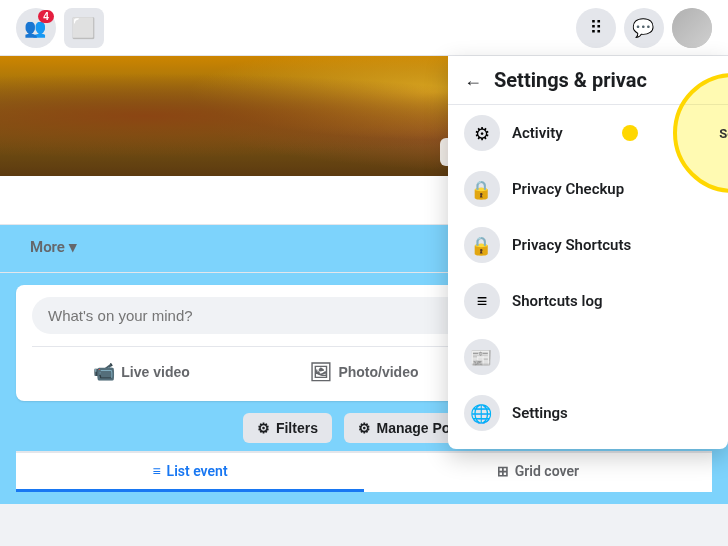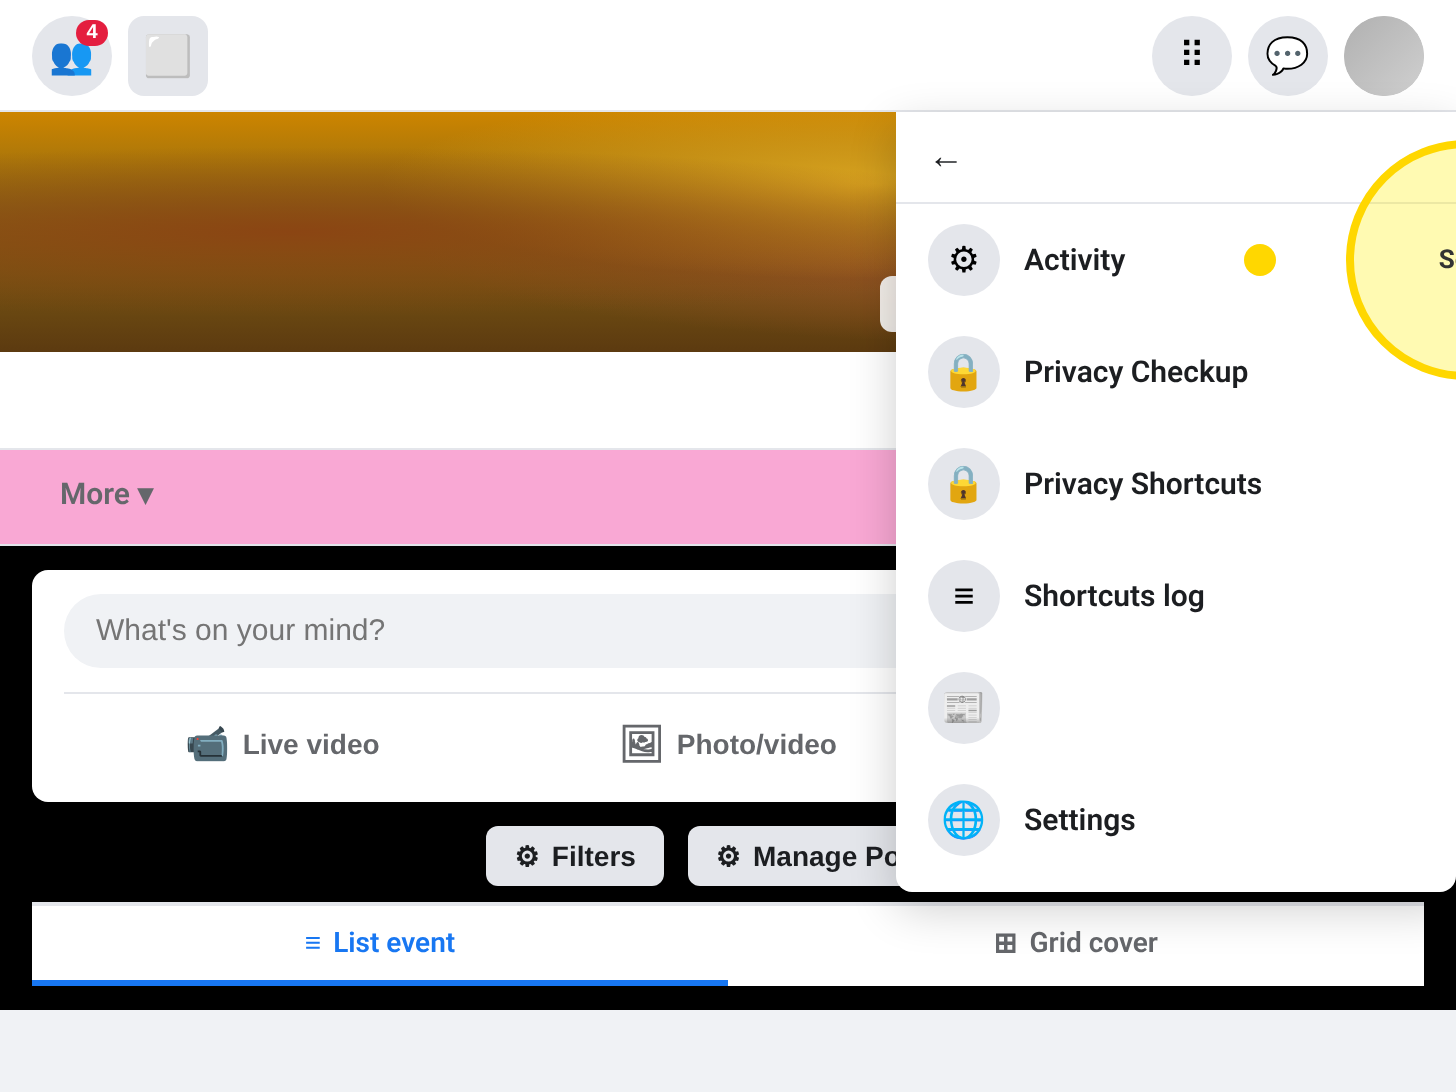--- a/index.html
+++ b/index.html
@@ -135,21 +135,21 @@
       border-radius: 6px;
       padding: 7px 14px;
       font-size: 14px;
       font-weight: 600;
       cursor: pointer;
       display: flex; align-items: center; gap: 4px;
     }
 
     
     .tabs-bar {
-      background: #f9a8d4;
+      background: #7dd3fc;
       display: flex;
       align-items: center;
       padding: 0 16px;
       border-bottom: 1px solid #e4e6eb;
       height: 48px;
       gap: 4px;
     }
     .tab-item {
       padding: 12px 14px;
       font-size: 15px;
@@ -168,21 +168,21 @@
       border-radius: 50%;
       background: #e4e6eb;
       border: none;
       cursor: pointer;
       display: flex; align-items: center; justify-content: center;
       font-size: 16px;
     }
 
     
     .main-content {
-      background: #000000;
+      background: #7dd3fc;
       padding: 12px 16px;
     }
 
     
     .post-box {
       background: #fff;
       border-radius: 8px;
       padding: 12px 16px;
       margin-bottom: 12px;
       box-shadow: 0 1px 2px rgba(0,0,0,0.1);
@@ -413,20 +413,21 @@
       <span>Grid cover</span>
     </div>
   </div>
 </div>
 
 <div class="dropdown-panel">
   <div class="dropdown-header">
     <button class="back-btn">
       <span>←</span>
     </button>
+    <div class="dropdown-title">Settings &amp; privac</div>
   </div>
 
   <div class="dropdown-item" style="position:relative;">
     <div class="dropdown-item-icon">⚙</div>
     <span class="dropdown-item-text">Activity</span>
 
     <div style="position:absolute; right:90px; top:50%; transform:translateY(-50%); width:16px; height:16px; background:#FFD700; border-radius:50%;"></div>
 
     <div style="position:absolute; right:-65px; top:50%; transform:translateY(-50%); width:120px; height:120px; border-radius:50%; background:rgba(255,240,0,0.3); border:4px solid #FFD700; z-index:300; display:flex; align-items:center; justify-content:center; font-size:13px; font-weight:700; color:#333; overflow:hidden; pointer-events:none;">
       <span>Setti</span>

